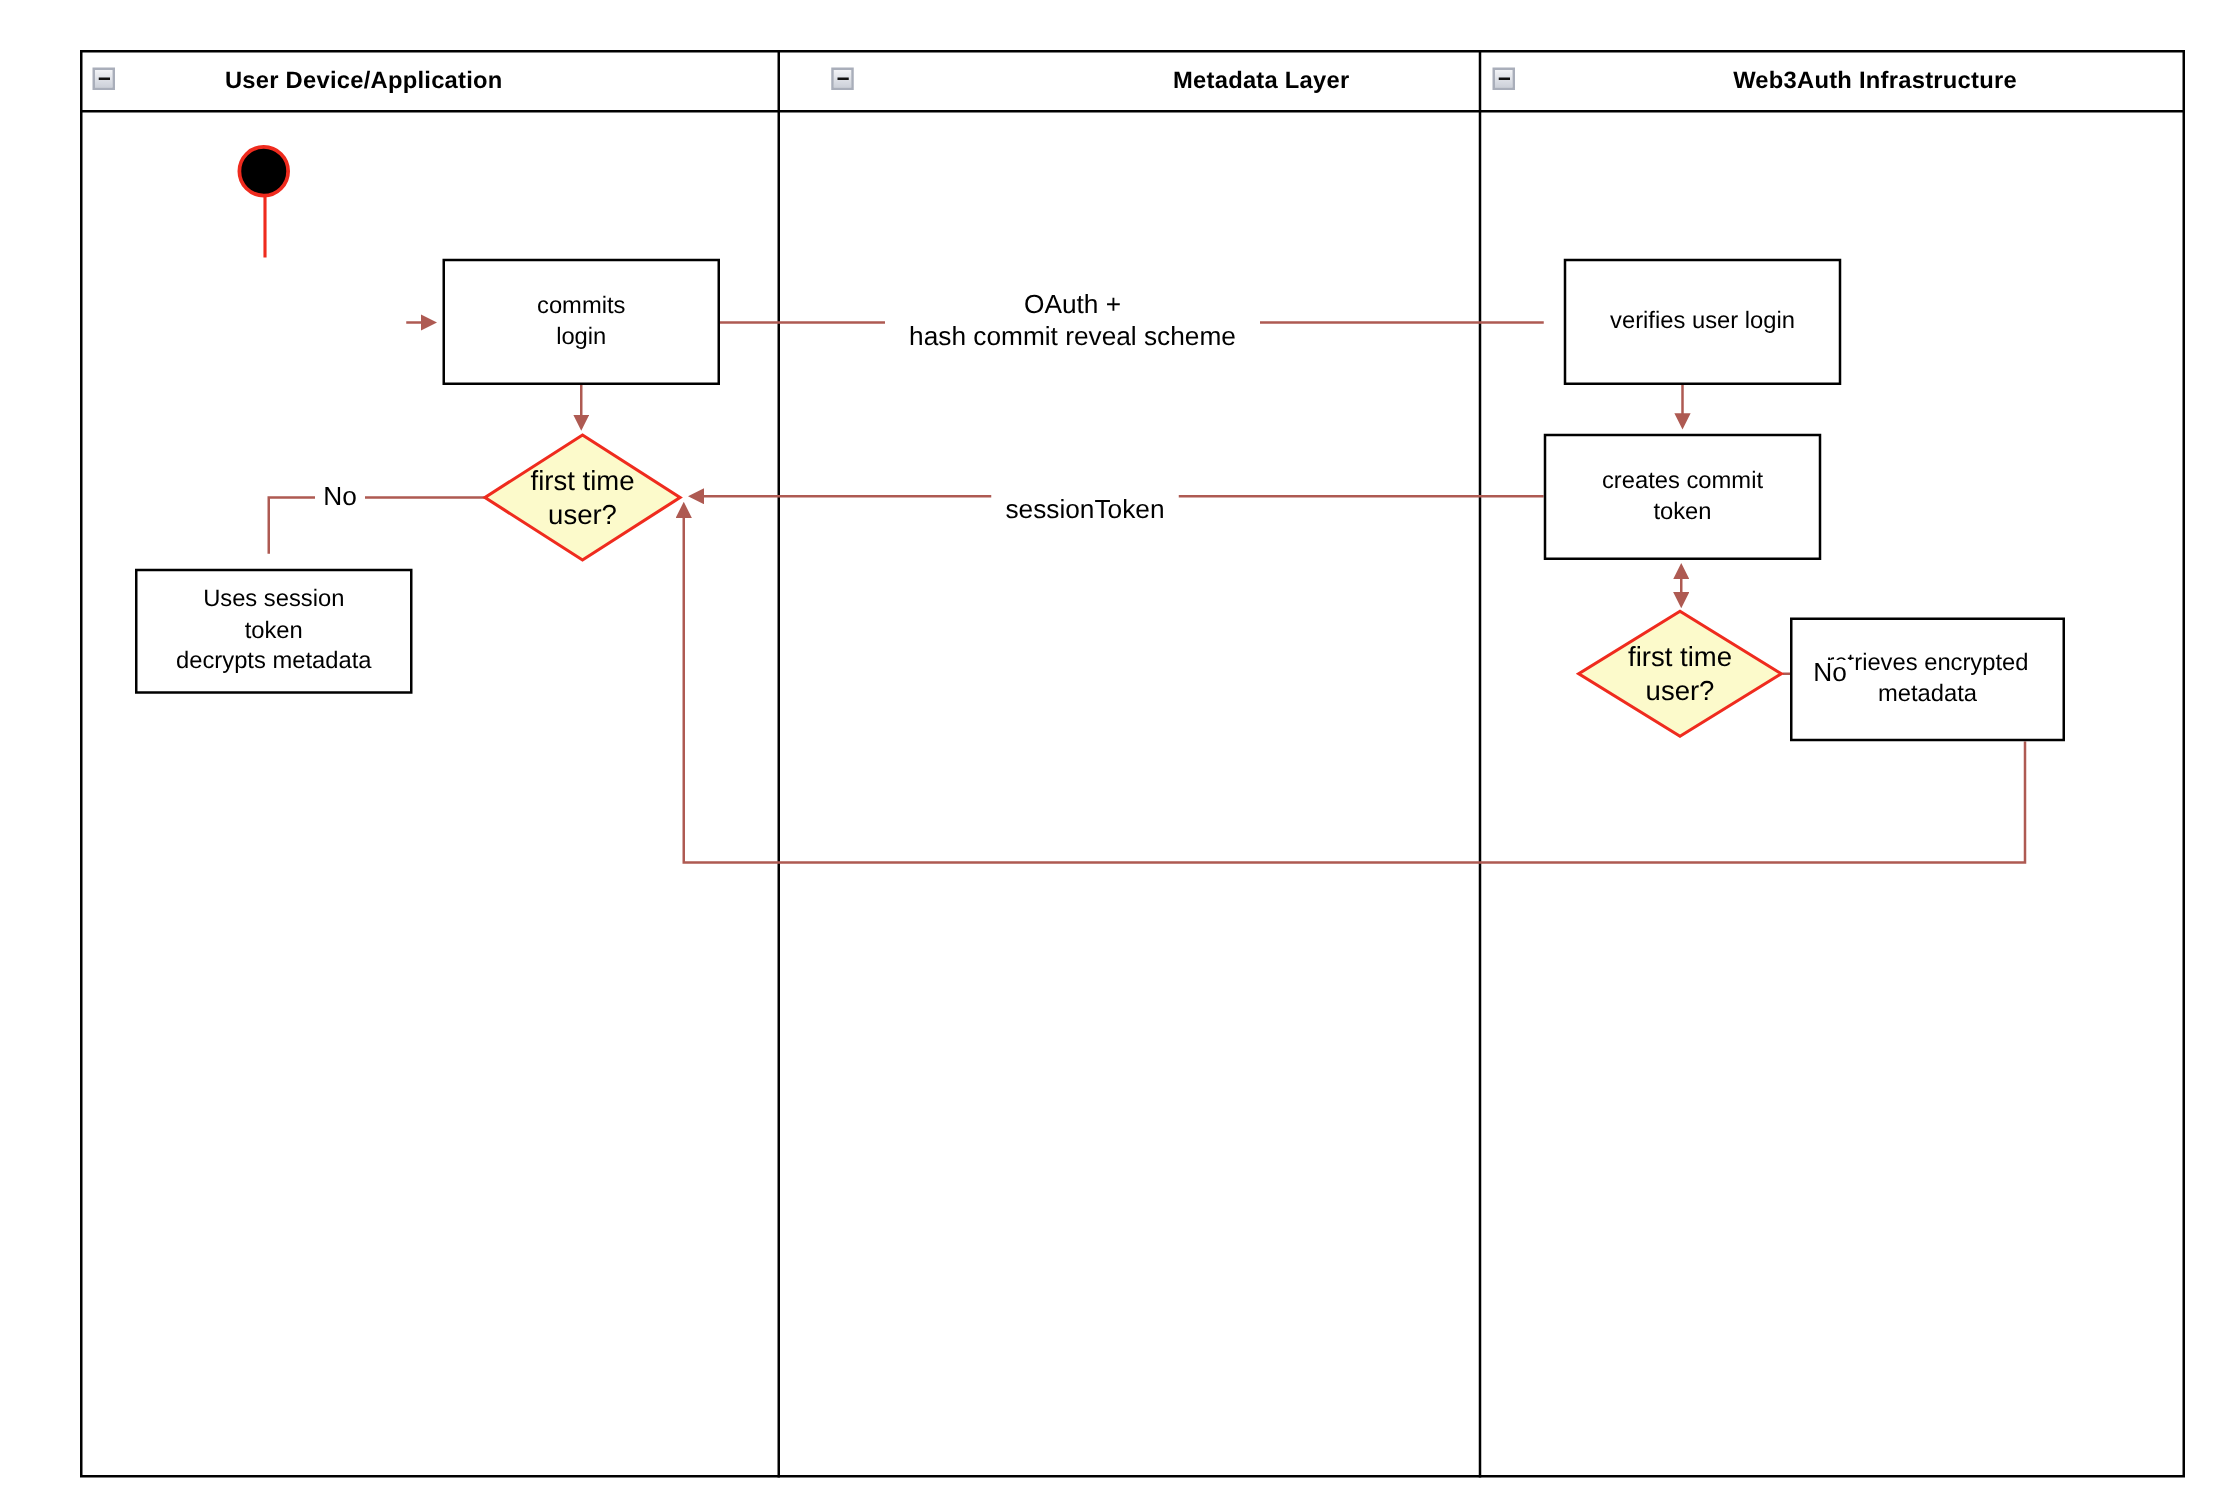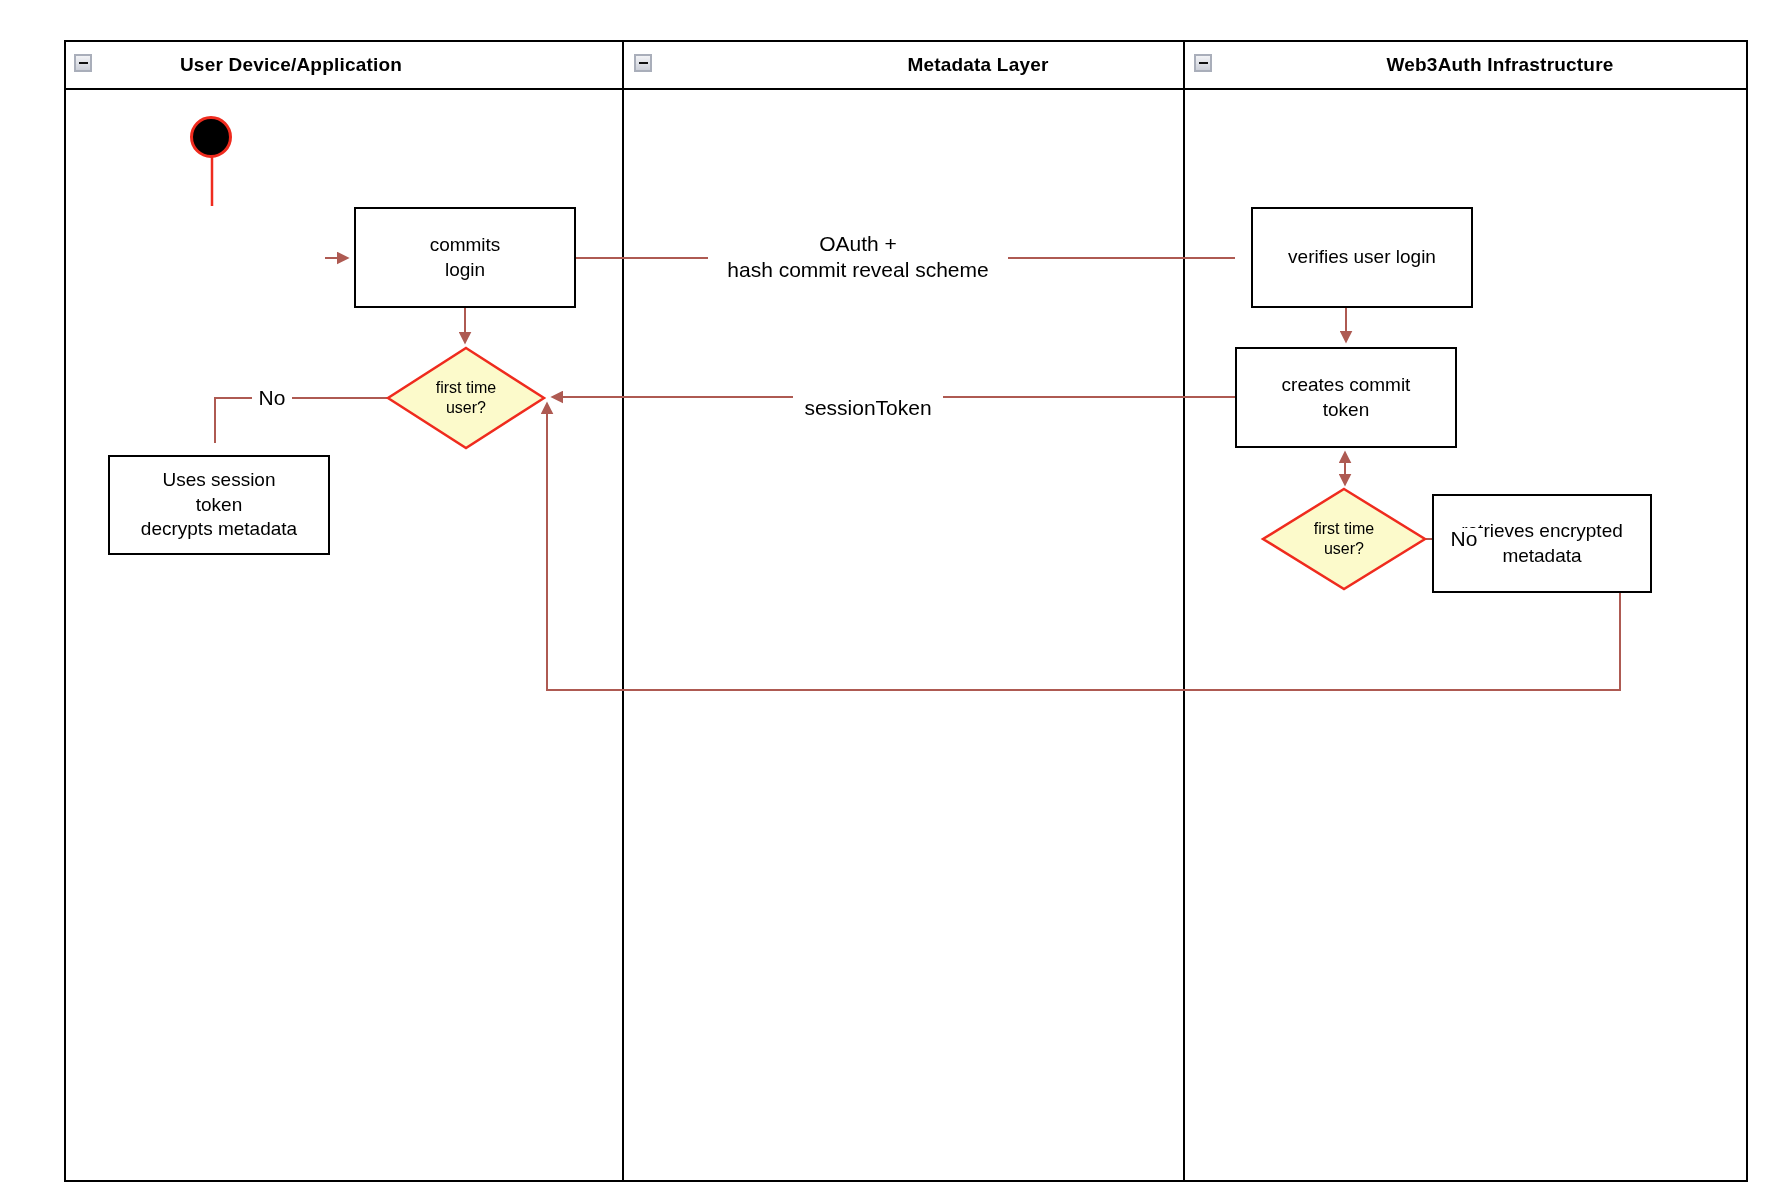--- a/index.html
+++ b/index.html
@@ -18,21 +18,21 @@
     display:flex;align-items:center;justify-content:center;cursor:pointer;
   }
   .minus-bar{width:9px;height:2px;background:#111;}
   .box{
     position:absolute;box-sizing:border-box;background:#fff;border:2px solid #000;
     display:flex;align-items:center;justify-content:center;text-align:center;
     font-size:19px;line-height:1.3;z-index:2;white-space:pre-line;
   }
   .dlabel{
     position:absolute;display:flex;align-items:center;justify-content:center;text-align:center;
-    font-size:16px;line-height:1.25;z-index:3;white-space:pre-line;pointer-events:none;
+    font-size:22px;line-height:1.25;z-index:3;white-space:pre-line;pointer-events:none;
   }
   .elabel{
     position:absolute;display:flex;align-items:center;justify-content:center;text-align:center;
     font-size:21px;line-height:1.25;background:#fff;z-index:3;white-space:pre-line;
   }
 </style>
 </head>
 <body>
 
 <div class="canvas">
@@ -65,21 +65,21 @@
     <polygon points="466,348 544,398 466,448 388,398" fill="#FCFACB" stroke="#EF2B1E" stroke-width="2.5"></polygon>
     <polygon points="1344,489 1425,539 1344,589 1263,539" fill="#FCFACB" stroke="#EF2B1E" stroke-width="2.5"></polygon>
   </svg>
 
   <div class="lane-header" style="left:64px;width:454px;">
     <div class="collapse-btn">
       <div class="minus-bar"></div>
     </div>
     <span>User Device/Application</span>
   </div>
-  <div class="lane-header" style="left:624px;width:612px;padding-left:48px;">
+  <div class="lane-header" style="left:655px;width:612px;padding-left:48px;">
     <div class="collapse-btn">
       <div class="minus-bar"></div>
     </div>
     <span>Metadata Layer</span>
   </div>
   <div class="lane-header" style="left:1184px;width:632px;">
     <div class="collapse-btn">
       <div class="minus-bar"></div>
     </div>
     <span>Web3Auth Infrastructure</span>

